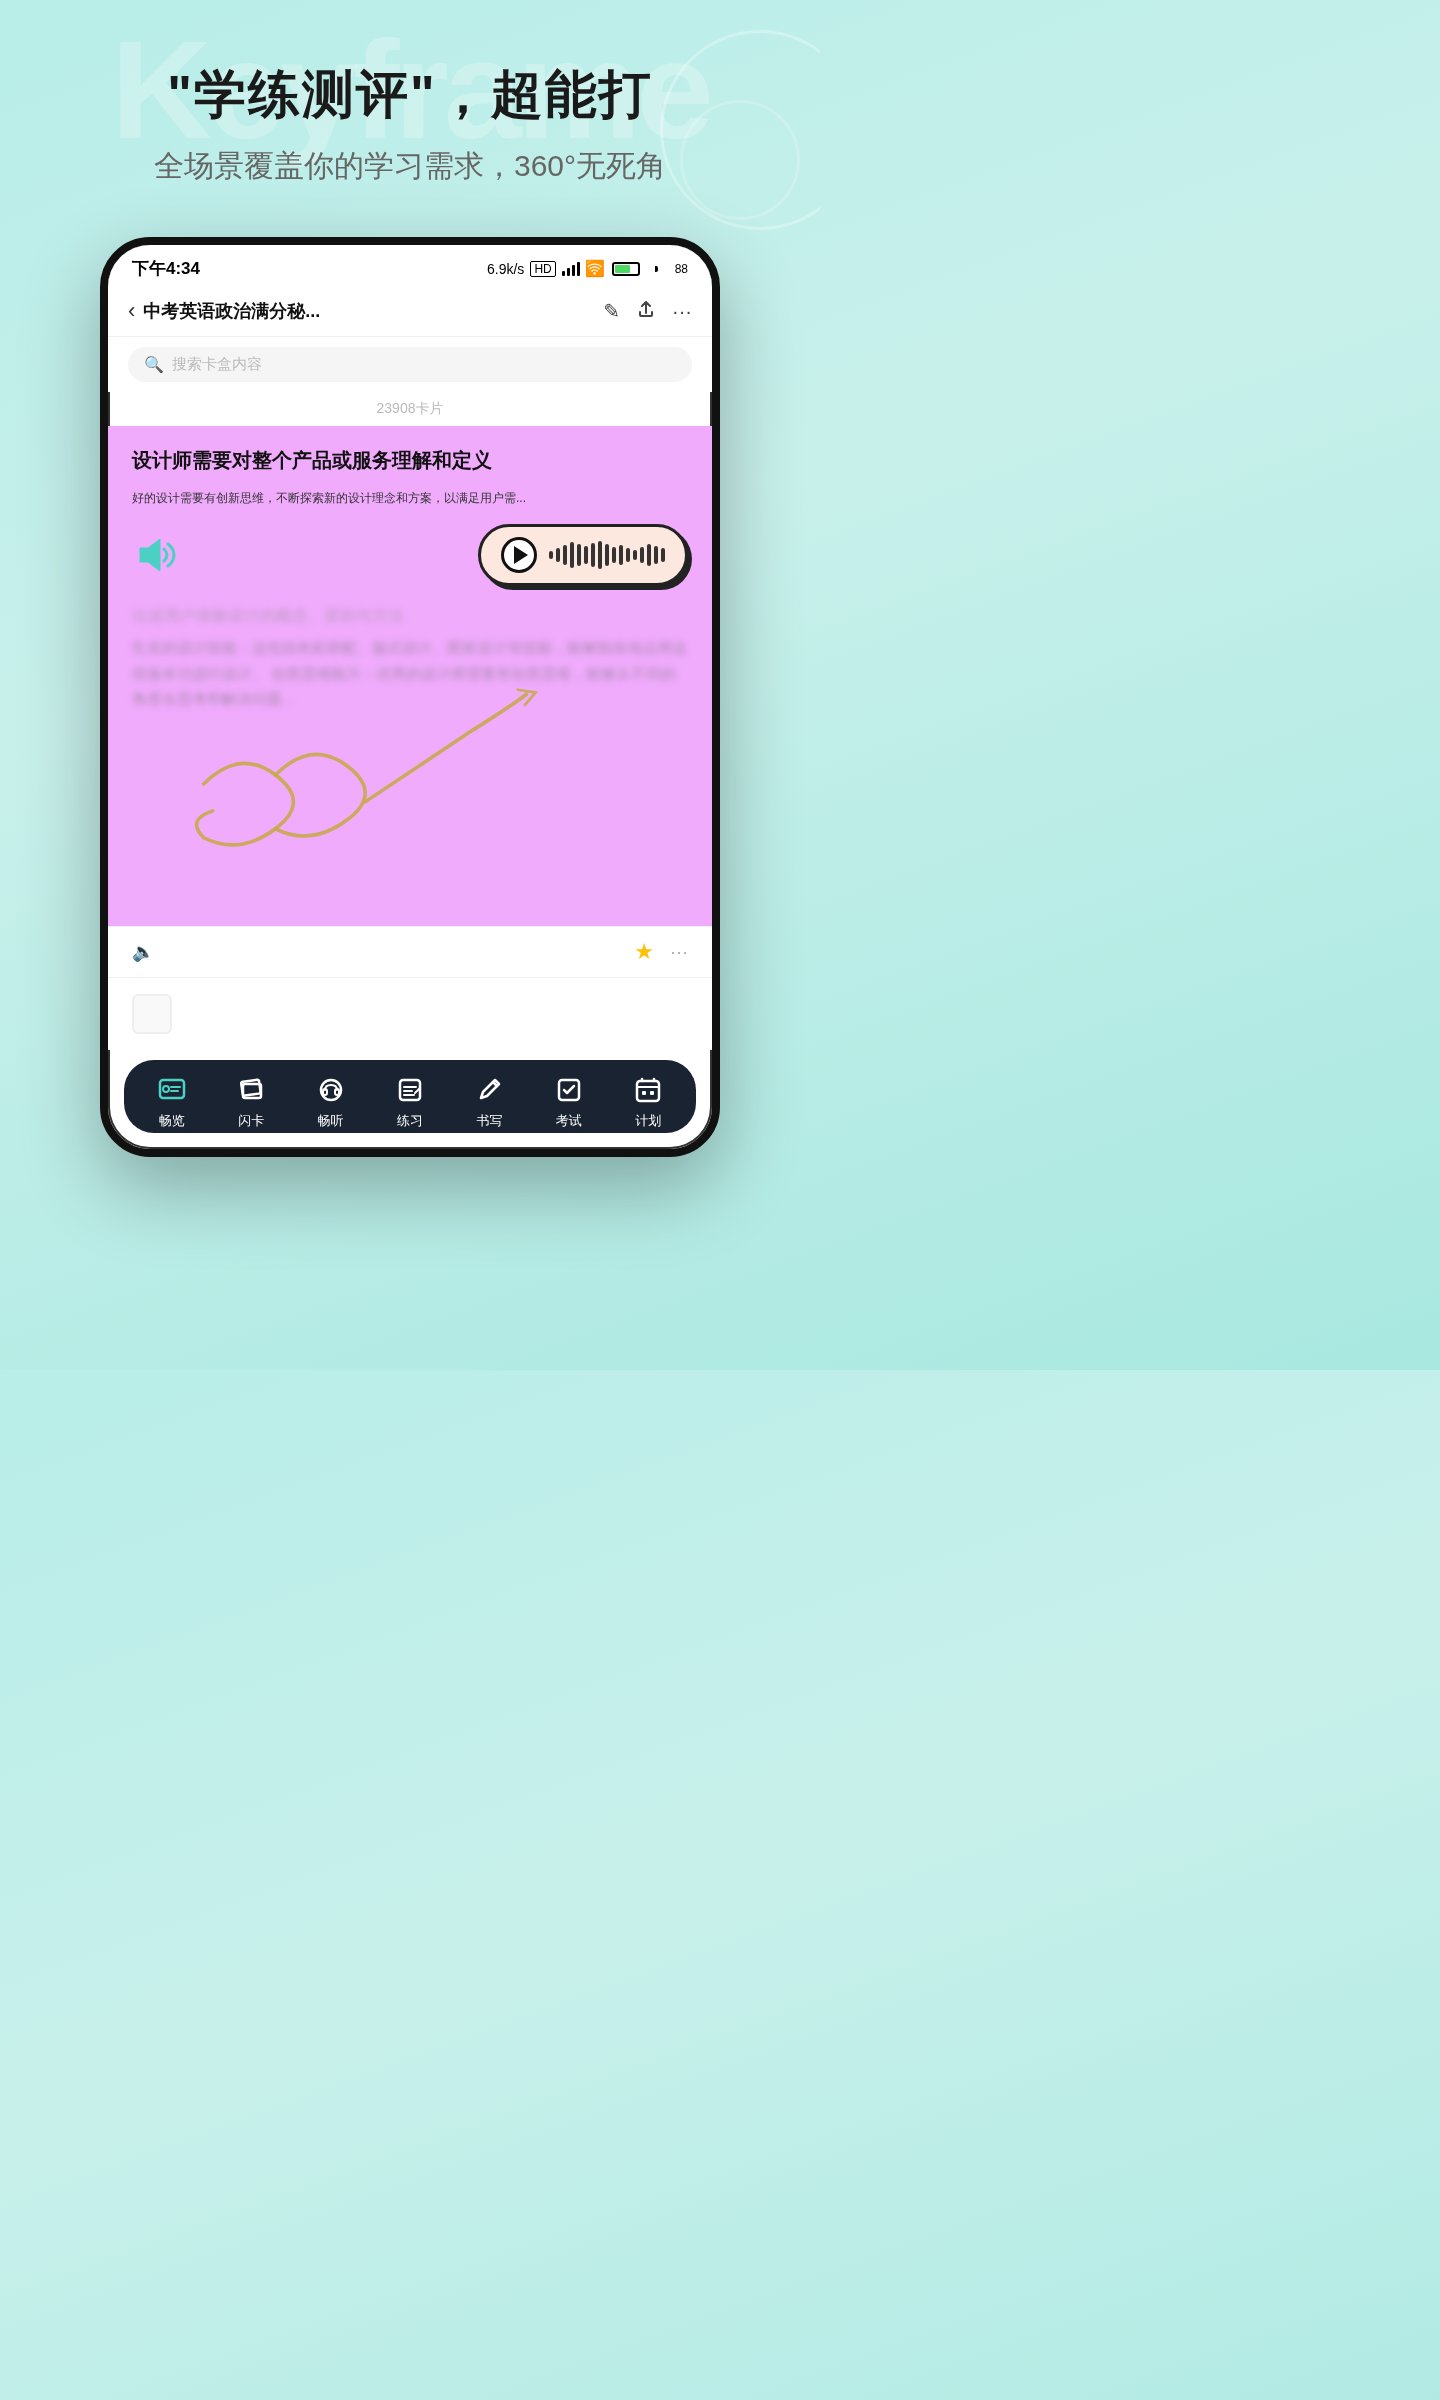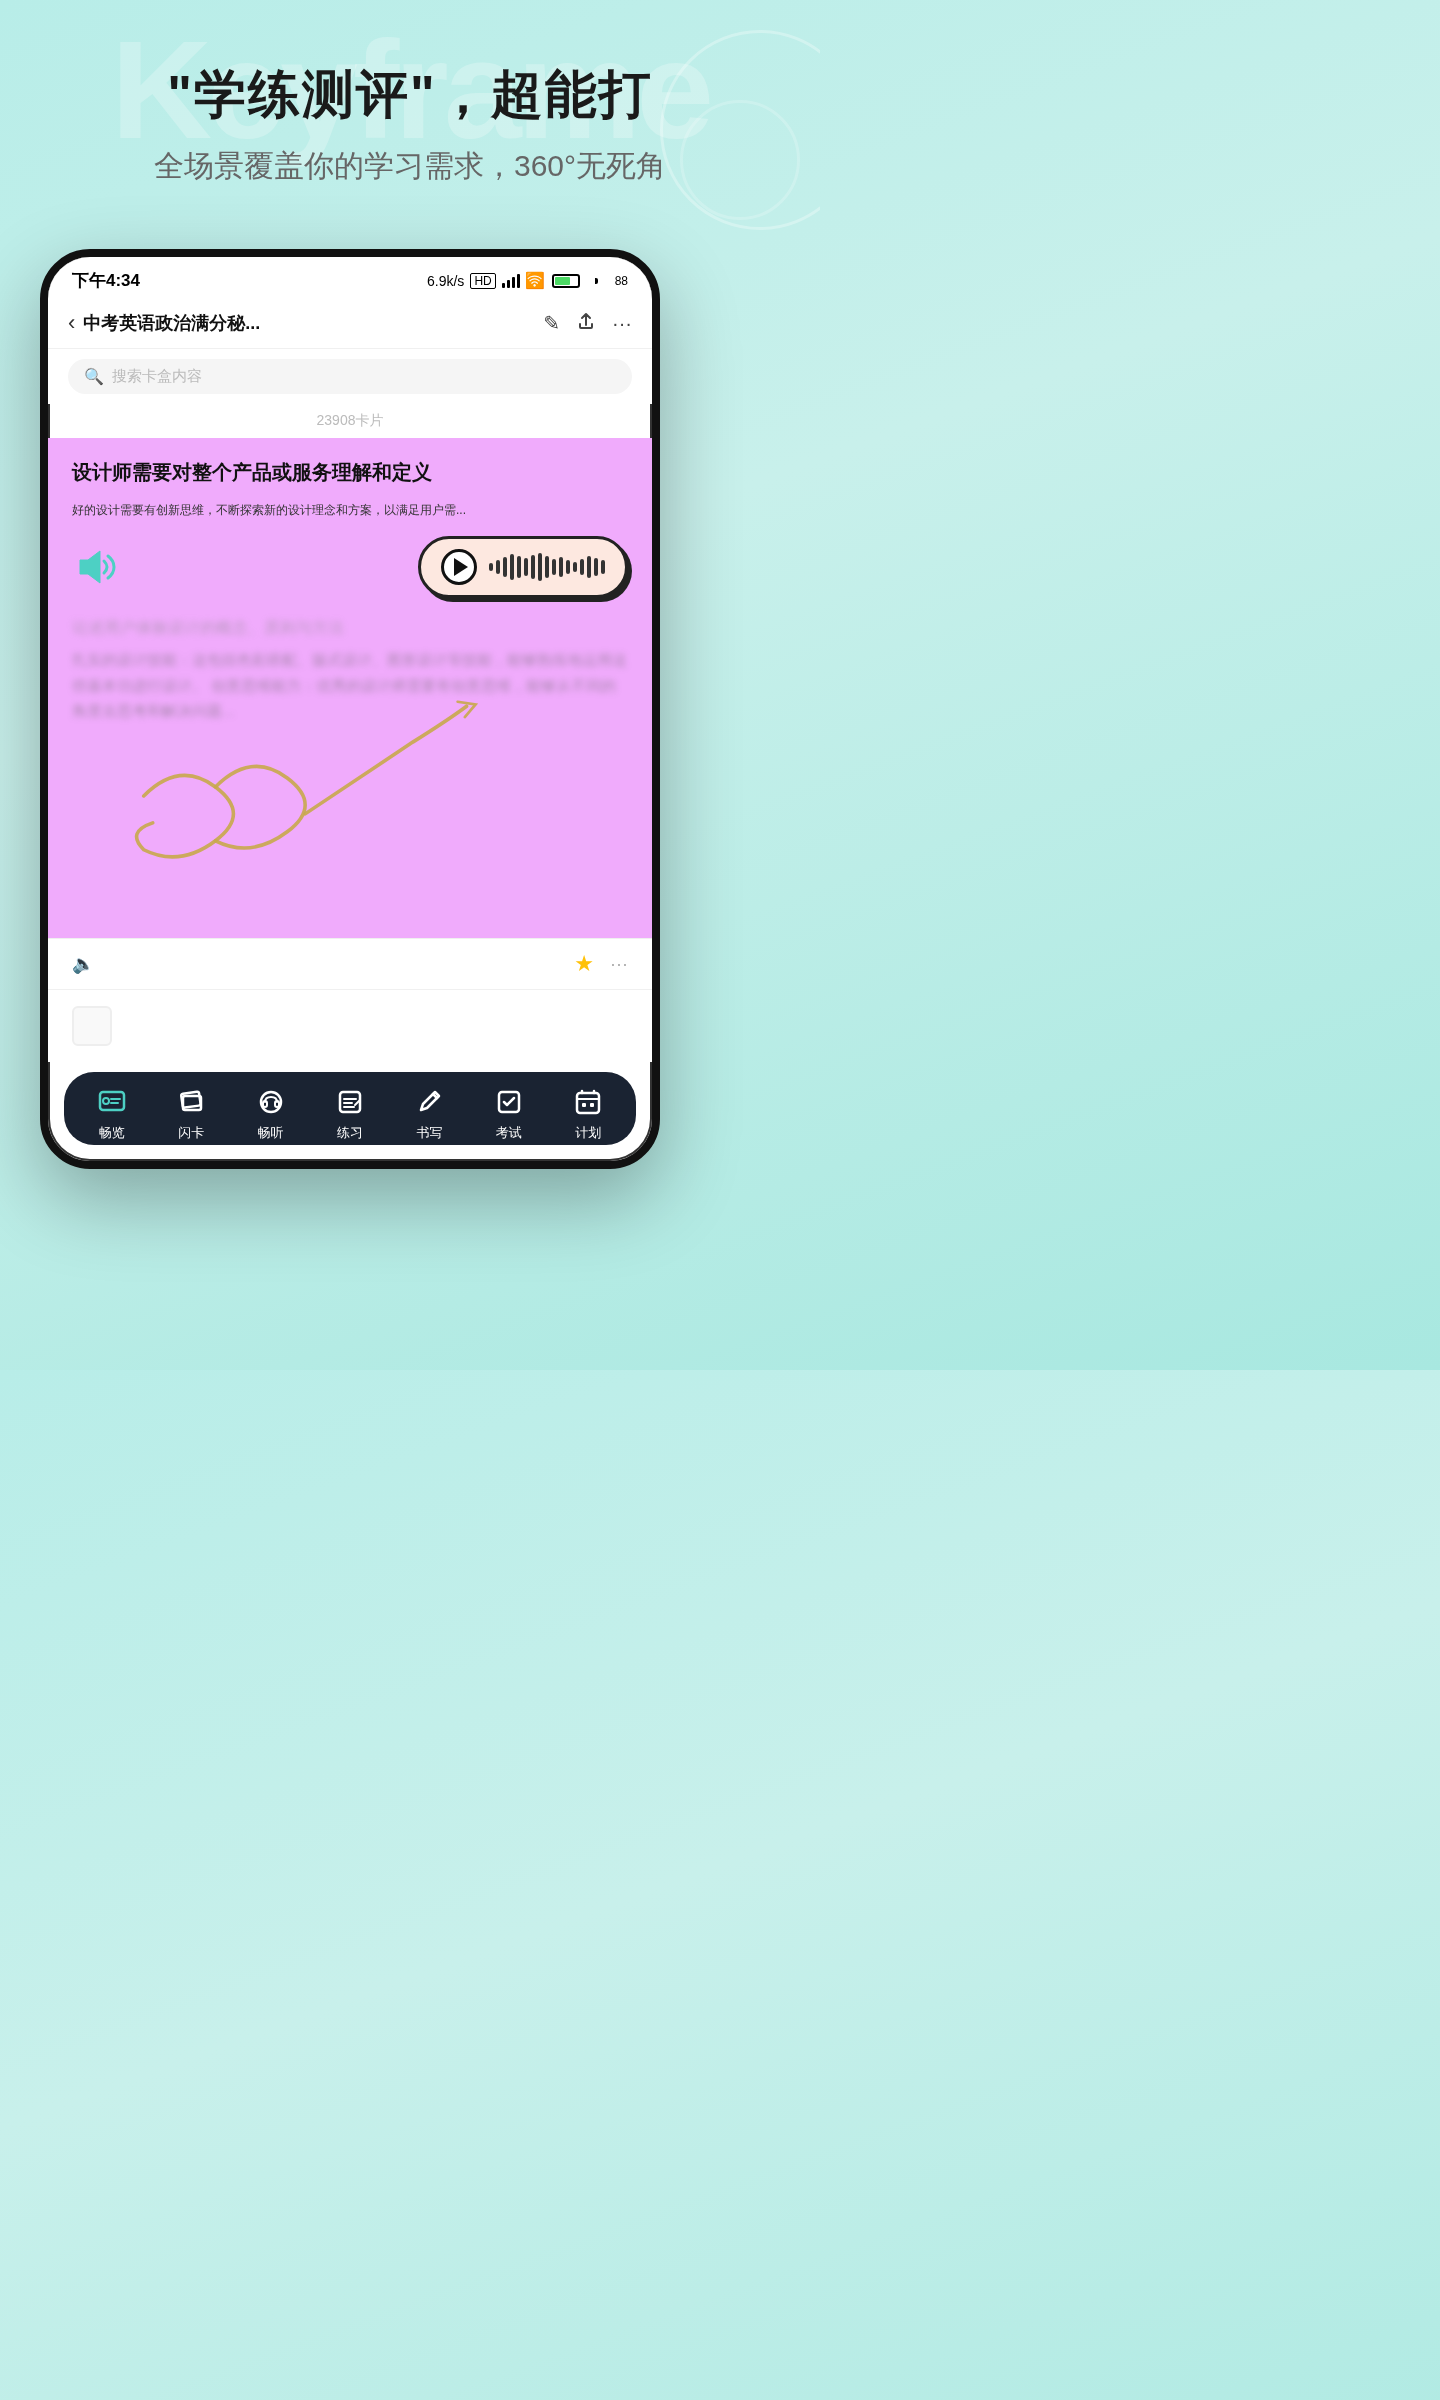--- a/index.html
+++ b/index.html
@@ -48,23 +48,23 @@
       font-size: 30px;
       color: #666;
       font-weight: 400;
     }
 
     
     .phone-container {
       position: relative;
       z-index: 2;
       display: flex;
-      justify-content: flex-start;
+      justify-content: center;
       padding: 0 40px;
-      margin-top: 32px;
+      margin-top: 20px;
     }
 
     .phone-frame {
       width: 620px;
       background: #fff;
       border-radius: 50px;
       border: 8px solid #111;
       box-shadow: 0 30px 80px rgba(0,0,0,0.3), inset 0 0 0 2px #333;
       overflow: hidden;
       position: relative;

